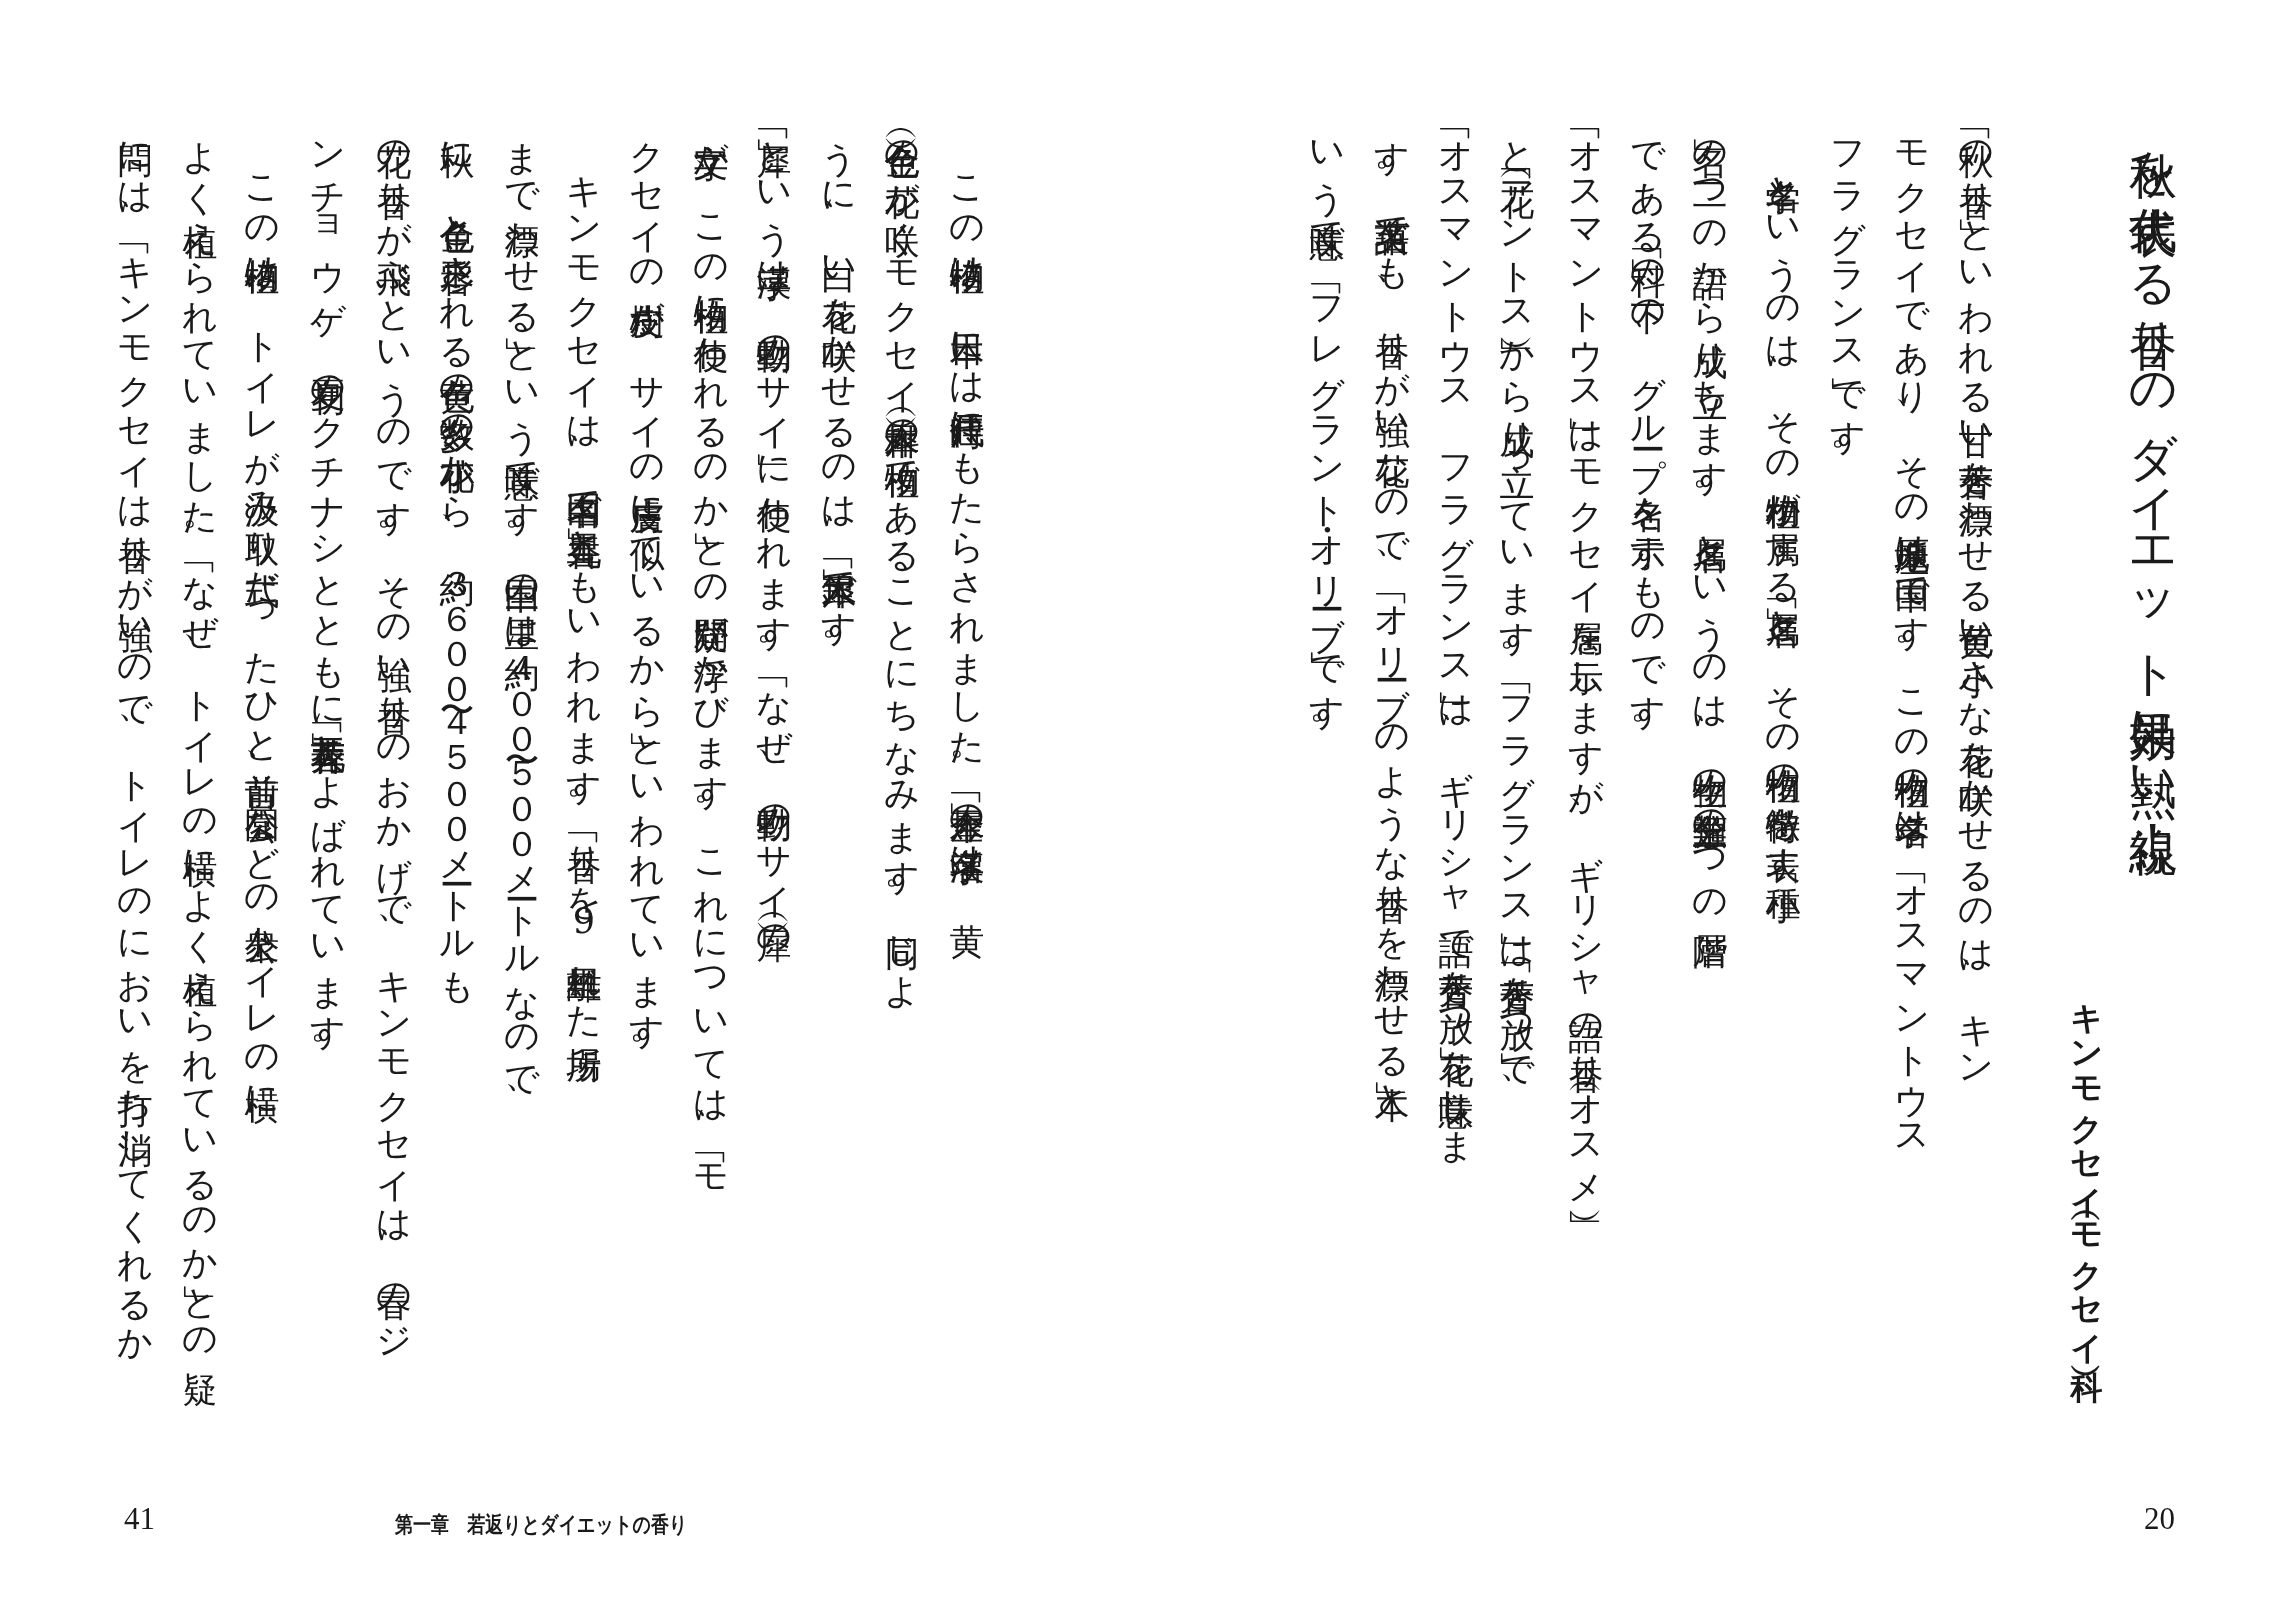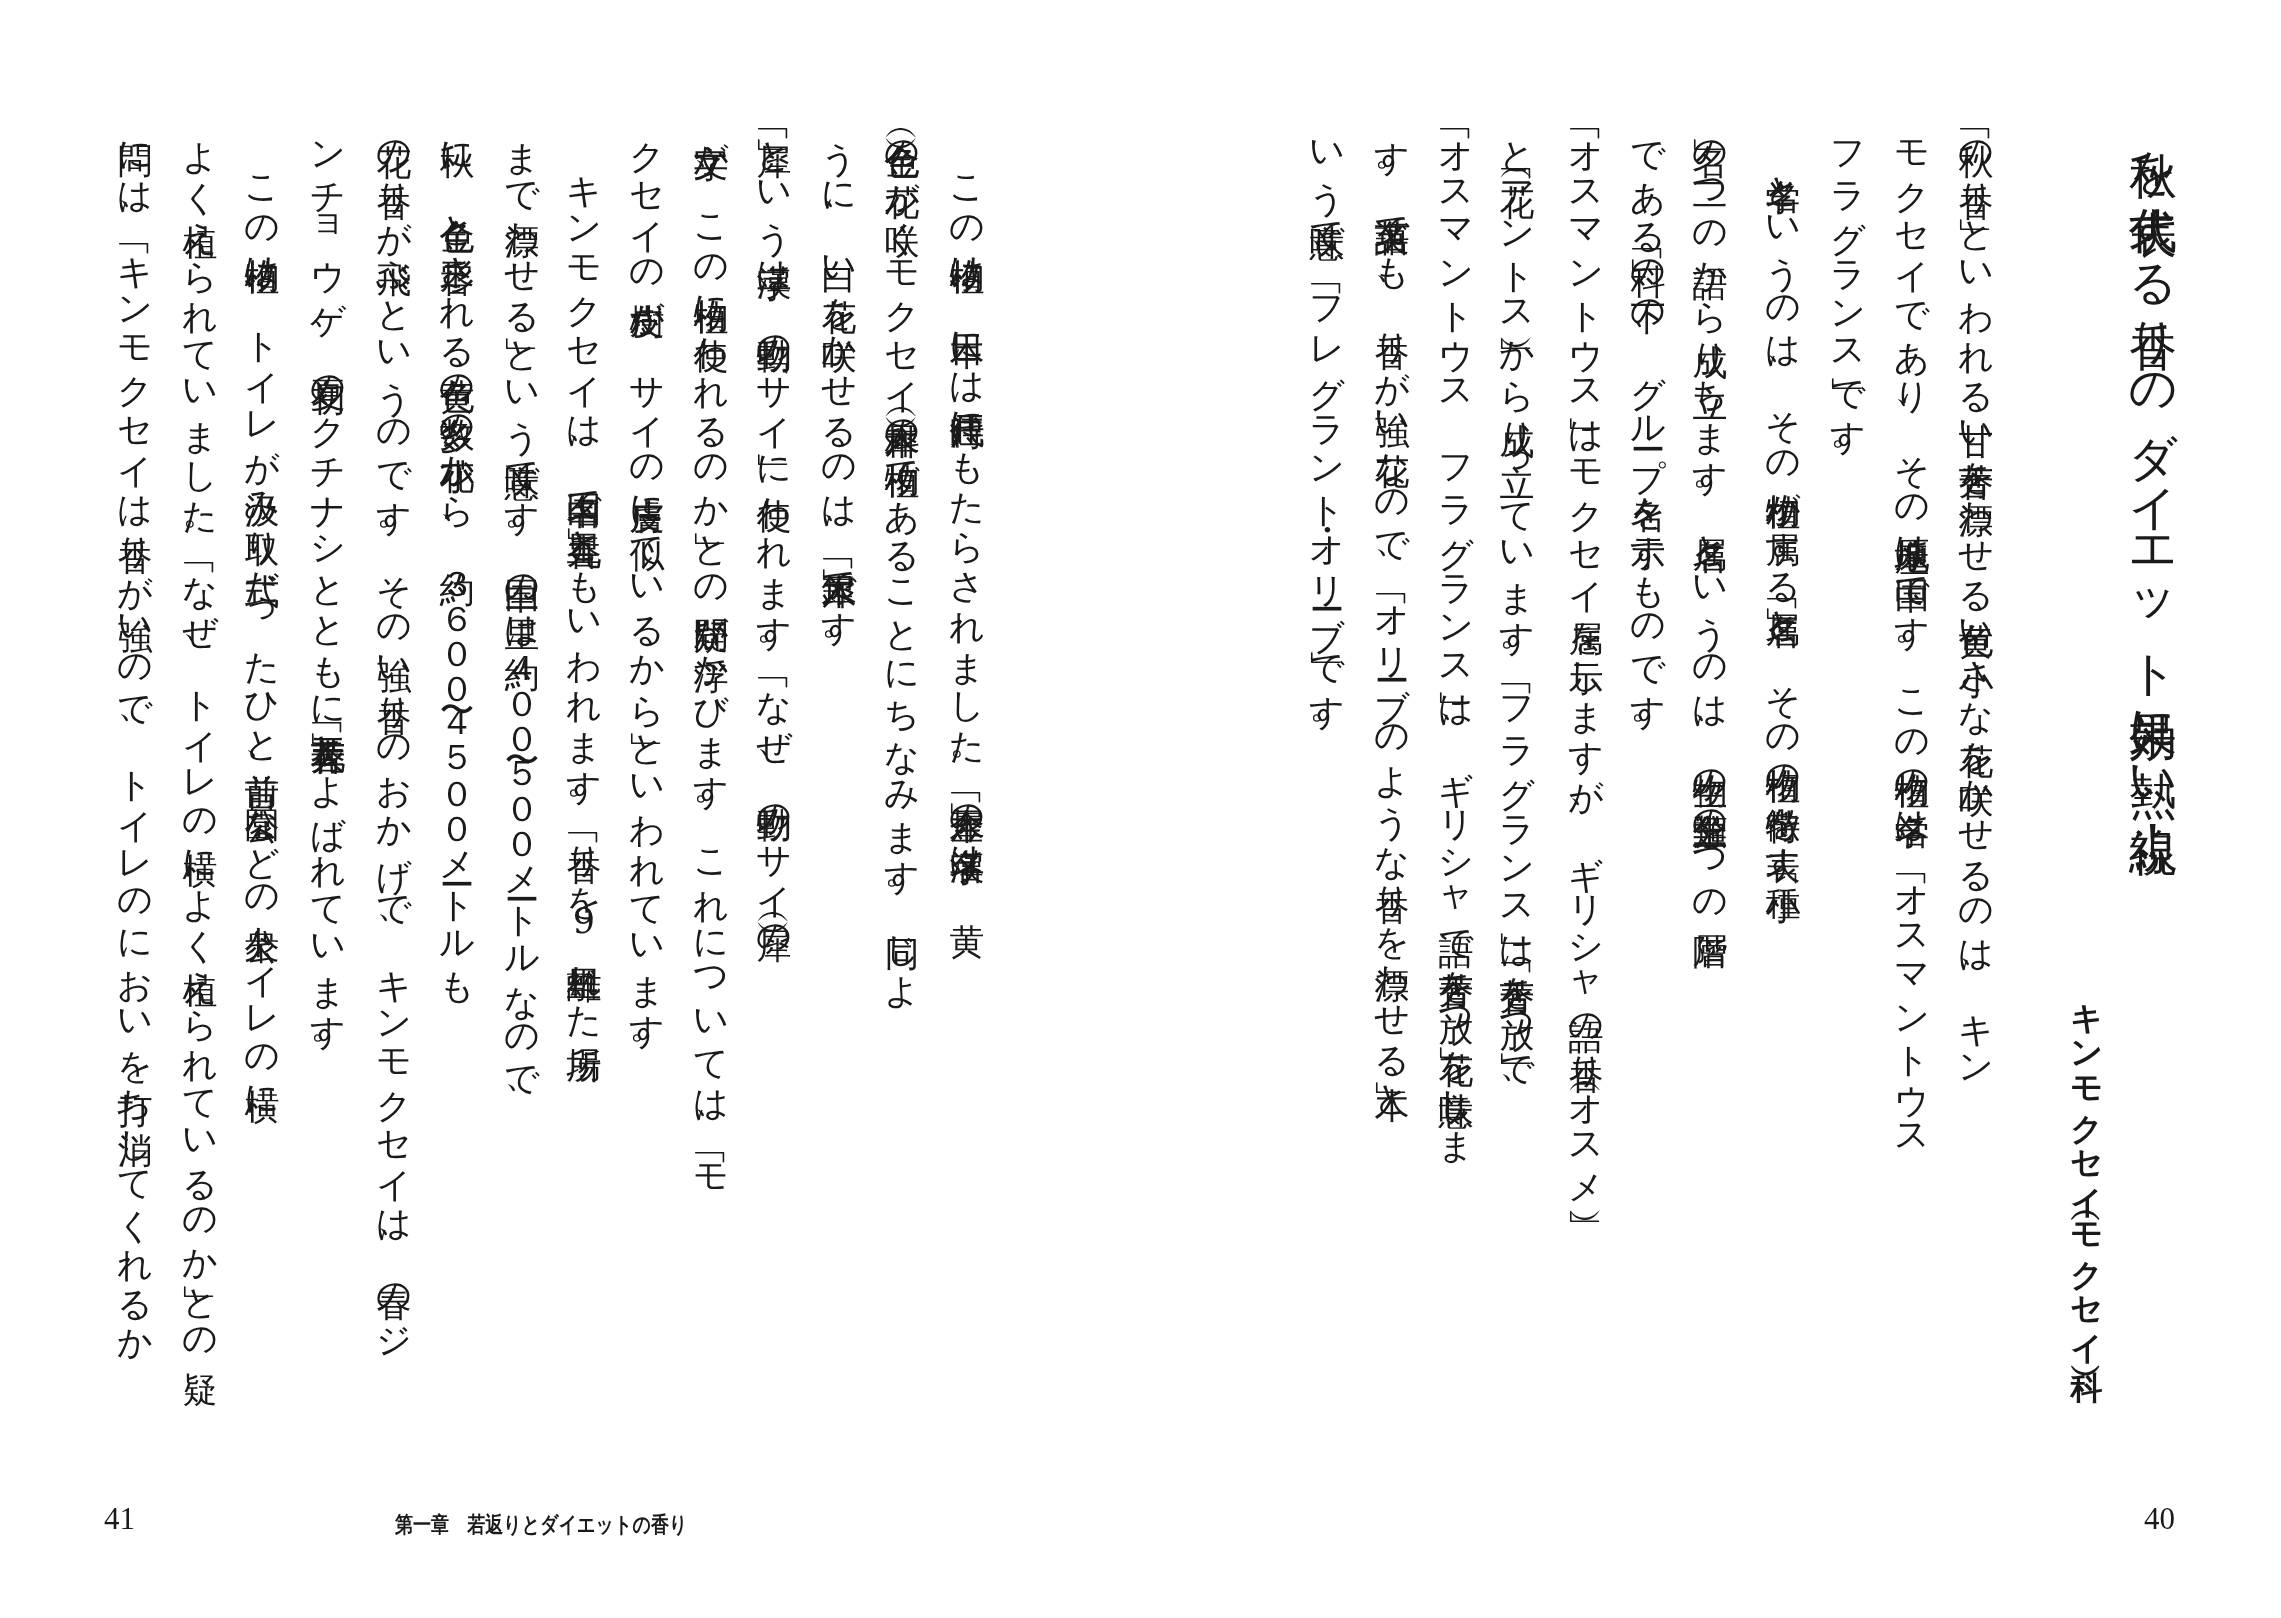--- a/index.html
+++ b/index.html
@@ -54,37 +54,37 @@
     <div class="col" style="left:626px">クセイの樹皮が、サイの皮膚に似ているから」といわれています。</div>
     <div class="col" style="left:563px">　キンモクセイは、中国名で「九里香」ともいわれます。「香りを9里離れた場所</div>
     <div class="col" style="left:501px">まで漂わせる」という意味です。中国の一里は約４００〜５００メートルなので、</div>
     <div class="col" style="left:436px">秋に、金色と形容される黄色の多数の小花から、約３６００〜４５００メートルも</div>
     <div class="col" style="left:373px">花の香りが飛ぶというのです。その強い香りのおかげで、キンモクセイは、春のジ</div>
     <div class="col" style="left:307px">ンチョウゲ、初夏のクチナシとともに「三大芳香花」とよばれています。</div>
     <div class="col" style="left:241px">　この植物は、トイレが汲み取り式だったひと昔前、公園などの公衆トイレの横に</div>
     <div class="col" style="left:179px">よく植えられていました。「なぜ、トイレの横によく植えられているのか」との疑</div>
     <div class="col" style="left:114px">問には、「キンモクセイは香りが強いので、トイレのにおいを打ち消してくれるか</div>
 
-    <div class="folio" style="left:104px">41</div>
+    <div class="folio" style="left:124px">41</div>
     <div class="running-head">第一章　若返りとダイエットの香り</div>
   </div>
 
   <div class="page page-right">
     <div class="title">秋を代表する香りのダイエット効果に熱い視線！</div>
     <div class="subtitle">キンモクセイ（モクセイ科）</div>
 
     <div class="col" style="left:814px">「秋の香り」といわれる甘い芳香を漂わせる黄色い小さな花を咲かせるのは、キン</div>
     <div class="col" style="left:750px">モクセイであり、その原産地は中国です。この植物の学名は、「オスマントウス</div>
     <div class="col" style="left:686px">フラグランス」です。</div>
     <div class="col" style="left:621px">　学名というのは、その植物が属する「属名」と、その植物の特徴を表す「種小</div>
     <div class="col" style="left:548px">名」の二つの語から成り立ちます。属名というのは、生物の分類学上の一つの階層</div>
     <div class="col" style="left:486px">である「科」の下の、グループ名を示すものです。</div>
     <div class="col" style="left:424px">「オスマントウス」はモクセイ属を示しますが、ギリシャ語の「香り（オスメ）」</div>
     <div class="col" style="left:355px">と「花（アントス）」から成り立っています。「フラグランス」は「芳香を放つ」で、</div>
     <div class="col" style="left:294px">「オスマントウス　フラグランス」は、ギリシャ語で「芳香を放つ花」を意味しま</div>
     <div class="col" style="left:230px">す。英語名でも、香りが強い花なので、「オリーブのような香りを漂わせる木」と</div>
     <div class="col" style="left:165px">いう意味で、「フレグラント・オリーブ」です。</div>
 
-    <div class="folio" style="left:1003px">40</div>
+    <div class="folio" style="left:1003px">20</div>
   </div>
 
 </div>
 
 
 </body></html>

